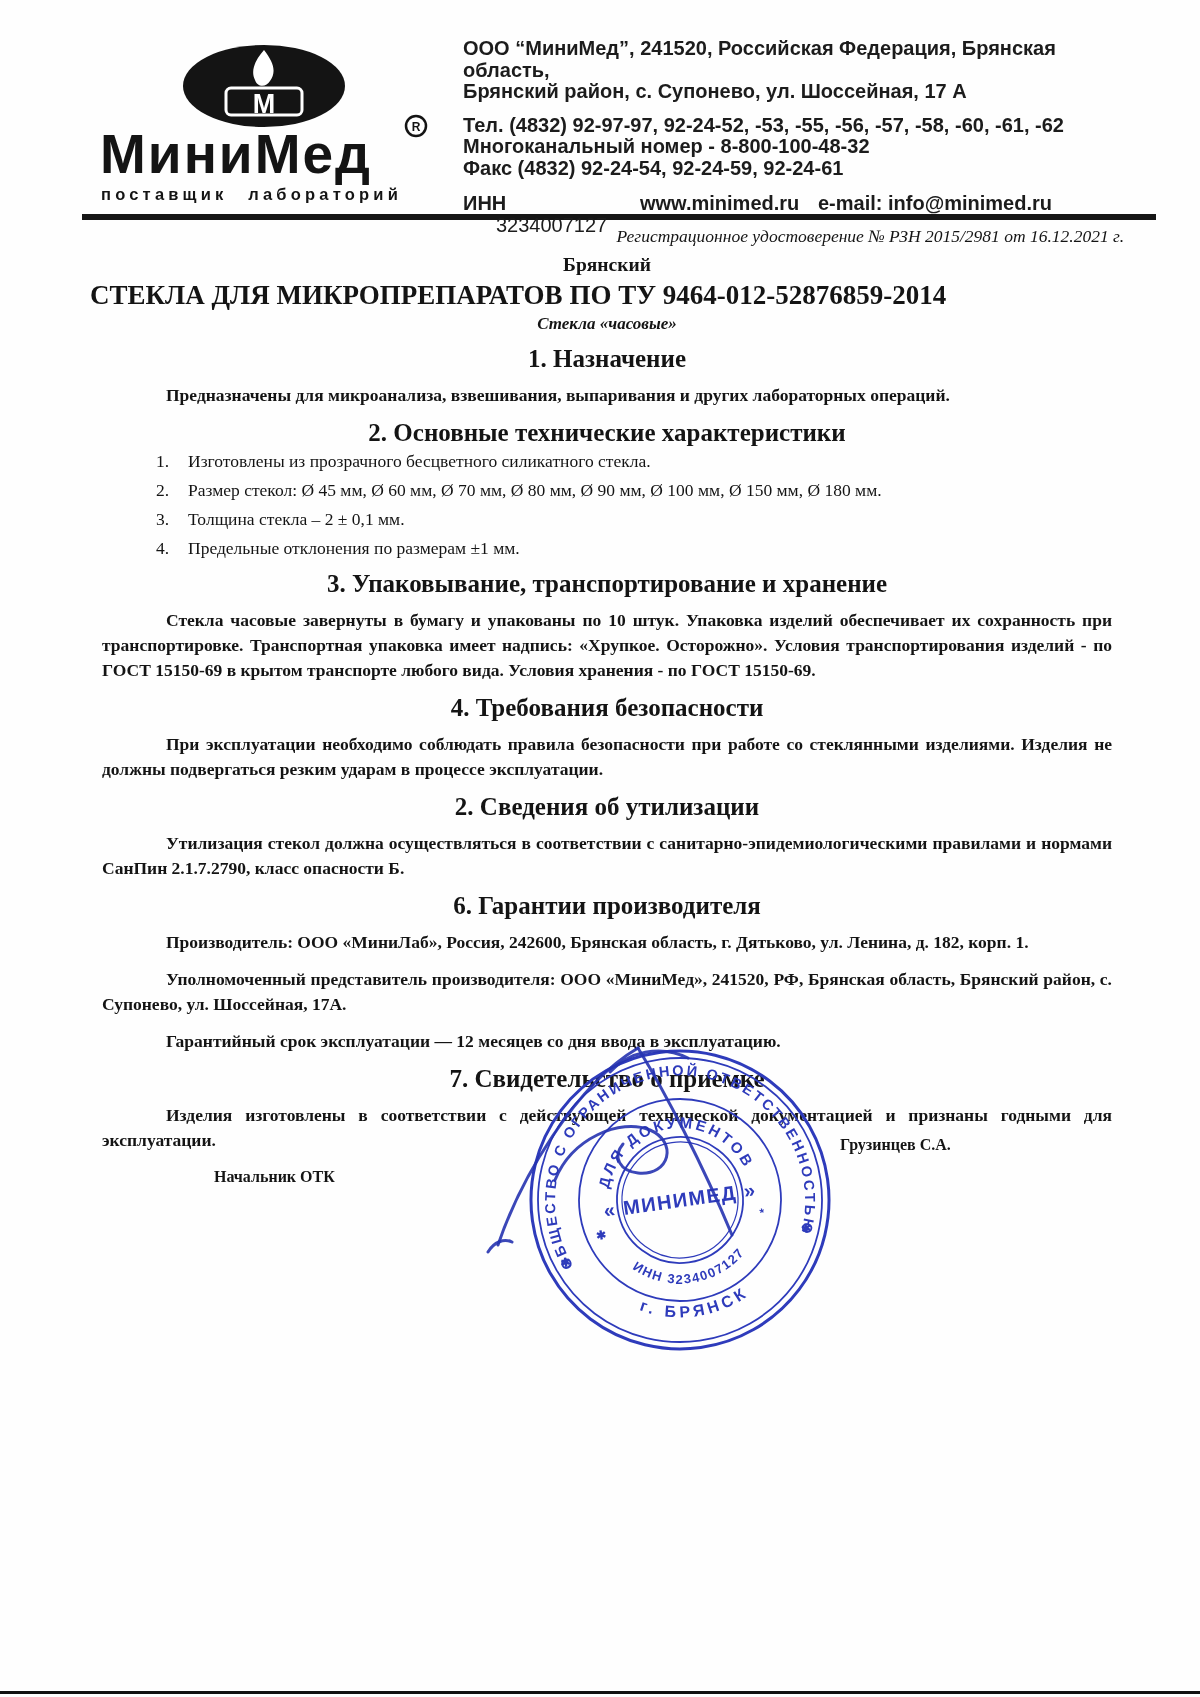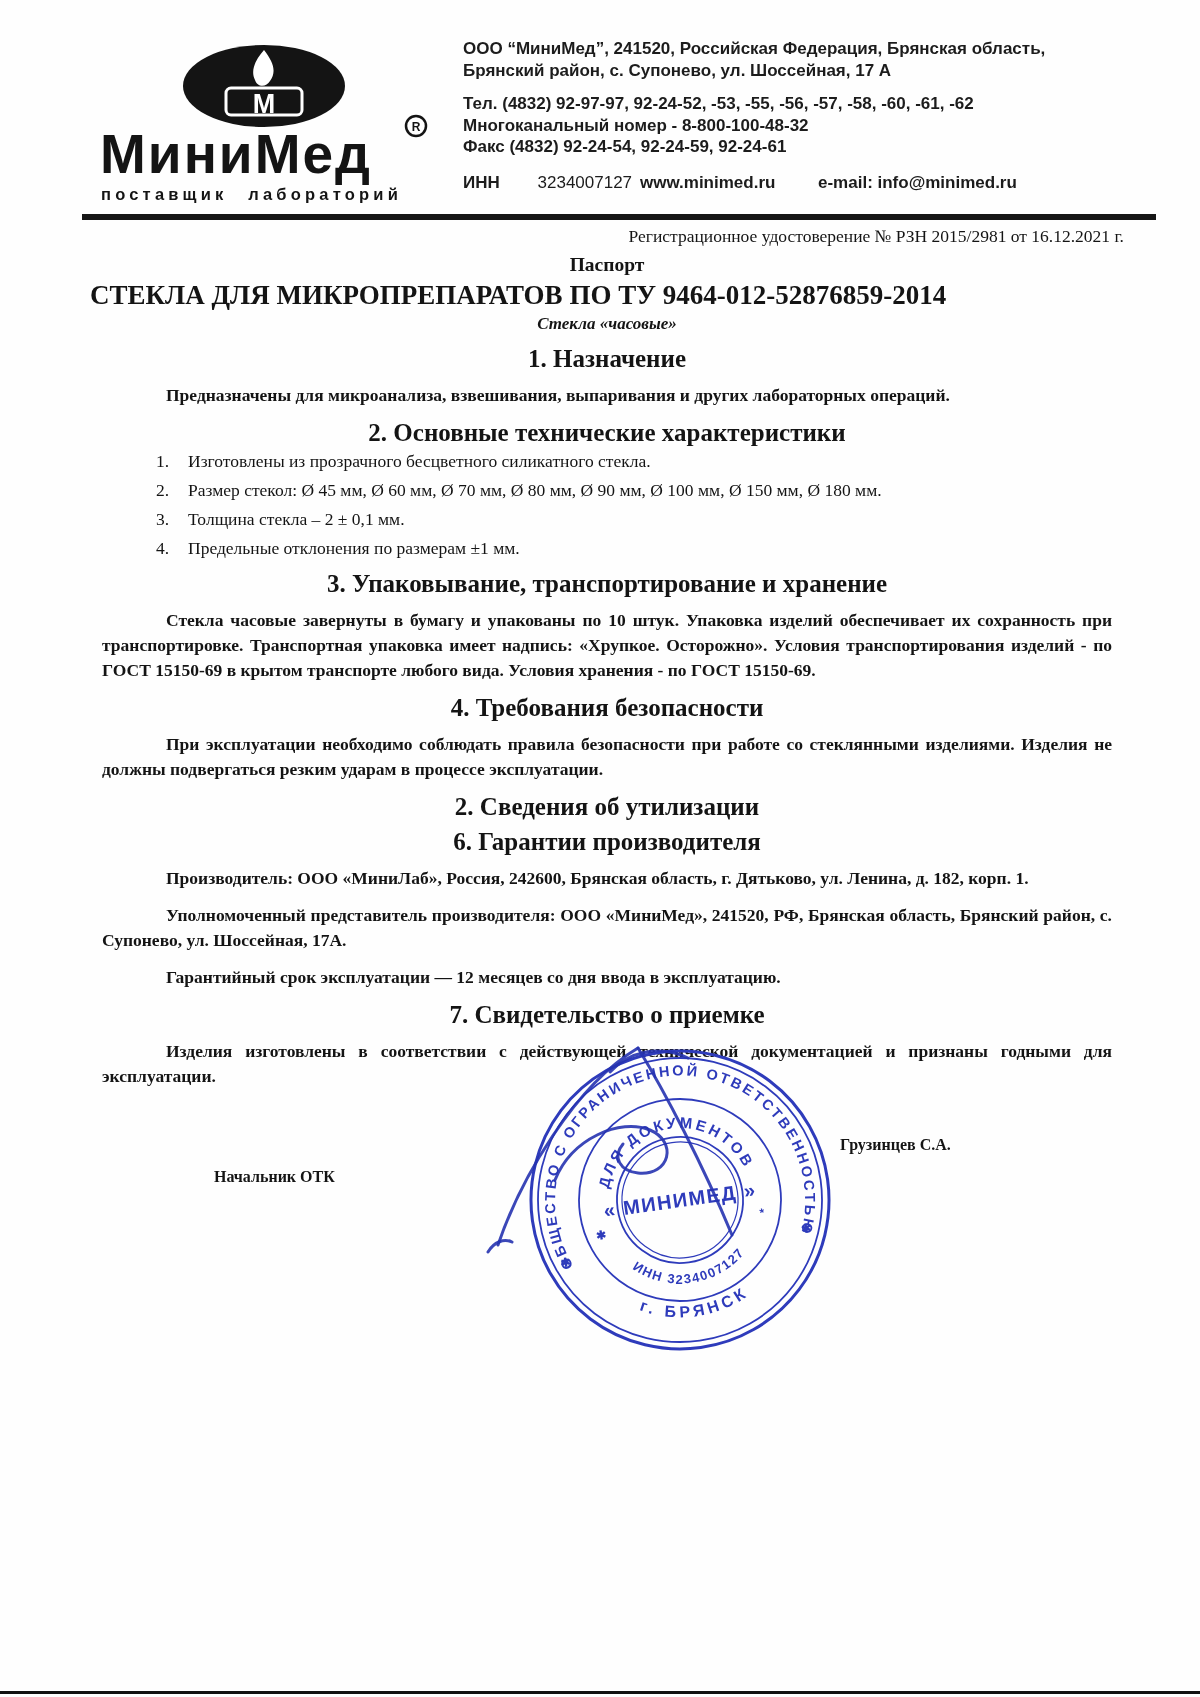--- a/index.html
+++ b/index.html
@@ -6,31 +6,31 @@
   .page {
     position:relative; width:1200px; height:1697px; background:#fefefe;
     font-family:"Liberation Serif", serif; color:#141414; overflow:hidden;
   }
   
   .header { position:relative; height:214px; }
   .logo-box { position:absolute; left:98px; top:42px; width:345px; height:165px; }
   .contacts {
     position:absolute; left:463px; top:38px; width:640px;
     font-family:"Liberation Sans", sans-serif; font-weight:bold;
-    font-size:17px; line-height:21.5px; color:#1c1c1c;
+    font-size:20px; line-height:21.5px; color:#1c1c1c;
   }
   .contacts .block { margin-bottom:12px; }
   .inn-row { display:flex; align-items:baseline; margin-top:14px; }
   .inn-row .cell1 { width:177px; }
   .inn-row .cell2 { width:178px; }
   .inn-value { font-weight:normal;margin-left:33px; }
   .rule { height:6px; background:#161616; margin:0 44px 0 82px; }
   
   .content { padding:0 76px 0 90px; font-size:17.5px; line-height:25px; }
-  .reg-line { margin-top:5px; text-align:right; line-height:23px; }
+  .reg-line { margin-top:5px; text-align:right; line-height:23px;font-style:italic; }
   .doc-passport { margin-top:3px; text-align:center; font-weight:bold; font-size:19.5px; line-height:27px; }
   .doc-title { margin-top:4px; font-weight:bold; font-size:27px; line-height:27px; }
   .doc-subtitle { margin-top:2px; text-align:center; font-weight:bold; font-style:italic; font-size:17px; line-height:25px; }
   .sec-h { margin:10px 0 4px; text-align:center; font-weight:bold; font-size:25px; line-height:25px; }
   .para { margin:12px; text-align:justify; text-indent:64px;font-weight:bold; }
   .tech-list { list-style:none; counter-reset:li; margin:2px 0 0; padding:0 0 0 98px; }
   .tech-list li { counter-increment:li; position:relative; margin:0 0 4px; }
   .tech-list li::before { content:counter(li) "."; position:absolute; left:-32px; }
   
   .sig-name { position:absolute; font-weight:bold; font-size:16px; white-space:nowrap; }
@@ -84,21 +84,21 @@
       </div>
     </div>
   </div>
 
   <div class="rule"></div>
 
   <div class="content">
 
     <div class="reg-line">Регистрационное удостоверение № РЗН 2015/2981 от 16.12.2021 г.</div>
 
-    <div class="doc-passport">Паспорт</div>
+    <div class="doc-passport">Брянский</div>
     <div class="doc-title">СТЕКЛА ДЛЯ МИКРОПРЕПАРАТОВ ПО ТУ 9464-012-52876859-2014</div>
     <div class="doc-subtitle">Стекла «часовые»</div>
 
     <div class="sec-h">1. Назначение</div>
     <p class="para">Предназначены для микроанализа, взвешивания, выпаривания и других лабораторных операций.</p>
 
     <div class="sec-h">2. Основные технические характеристики</div>
     <ol class="tech-list">
       <li>Изготовлены из прозрачного бесцветного силикатного стекла.</li>
       <li>Размер стекол: Ø 45 мм, Ø 60 мм, Ø 70 мм, Ø 80 мм, Ø 90 мм, Ø 100 мм, Ø 150 мм, Ø 180 мм.</li>
@@ -106,20 +106,21 @@
       <li>Предельные отклонения по размерам ±1 мм.</li>
     </ol>
 
     <div class="sec-h">3. Упаковывание, транспортирование и хранение</div>
     <p class="para">Стекла часовые завернуты в бумагу и упакованы по 10 штук. Упаковка изделий обеспечивает их сохранность при транспортировке. Транспортная упаковка имеет надпись: «Хрупкое. Осторожно». Условия транспортирования изделий - по ГОСТ 15150-69 в крытом транспорте любого вида. Условия хранения - по ГОСТ 15150-69.</p>
 
     <div class="sec-h">4. Требования безопасности</div>
     <p class="para">При эксплуатации необходимо соблюдать правила безопасности при работе со стеклянными изделиями. Изделия не должны подвергаться резким ударам в процессе эксплуатации.</p>
 
     <div class="sec-h">2. Сведения об утилизации</div>
+    <p class="para">Утилизация стекол должна осуществляться в соответствии с санитарно-эпидемиологическими правилами и нормами СанПин 2.1.7.2790, класс опасности Б.</p>
 
     <div class="sec-h">6. Гарантии производителя</div>
     <p class="para">Производитель: ООО «МиниЛаб», Россия, 242600, Брянская область, г. Дятьково, ул. Ленина, д. 182, корп. 1.</p>
     <p class="para">Уполномоченный представитель производителя: ООО «МиниМед», 241520, РФ, Брянская область, Брянский район, с. Супонево, ул. Шоссейная, 17А.</p>
     <p class="para">Гарантийный срок эксплуатации — 12 месяцев со дня ввода в эксплуатацию.</p>
 
     <div class="sec-h">7. Свидетельство о приемке</div>
     <p class="para">Изделия изготовлены в соответствии с действующей технической документацией и признаны годными для эксплуатации.</p>
   </div>
 

